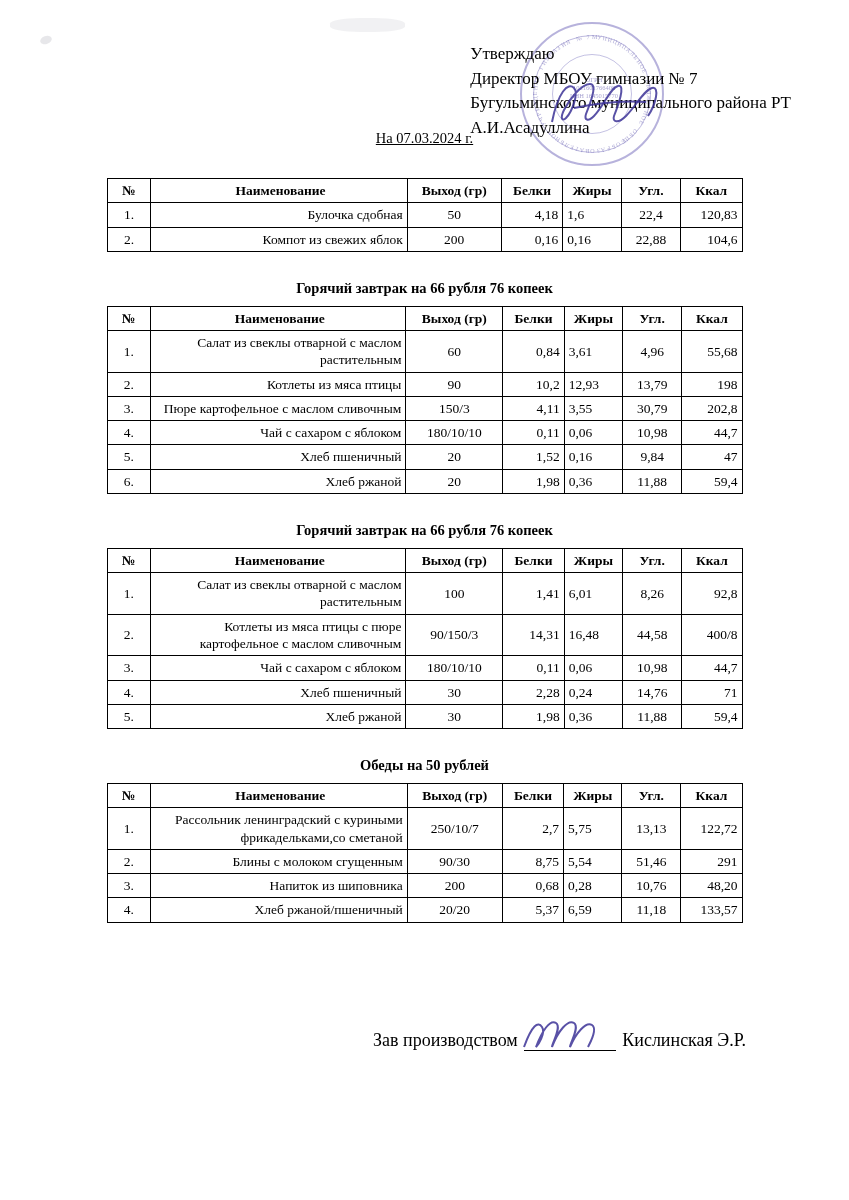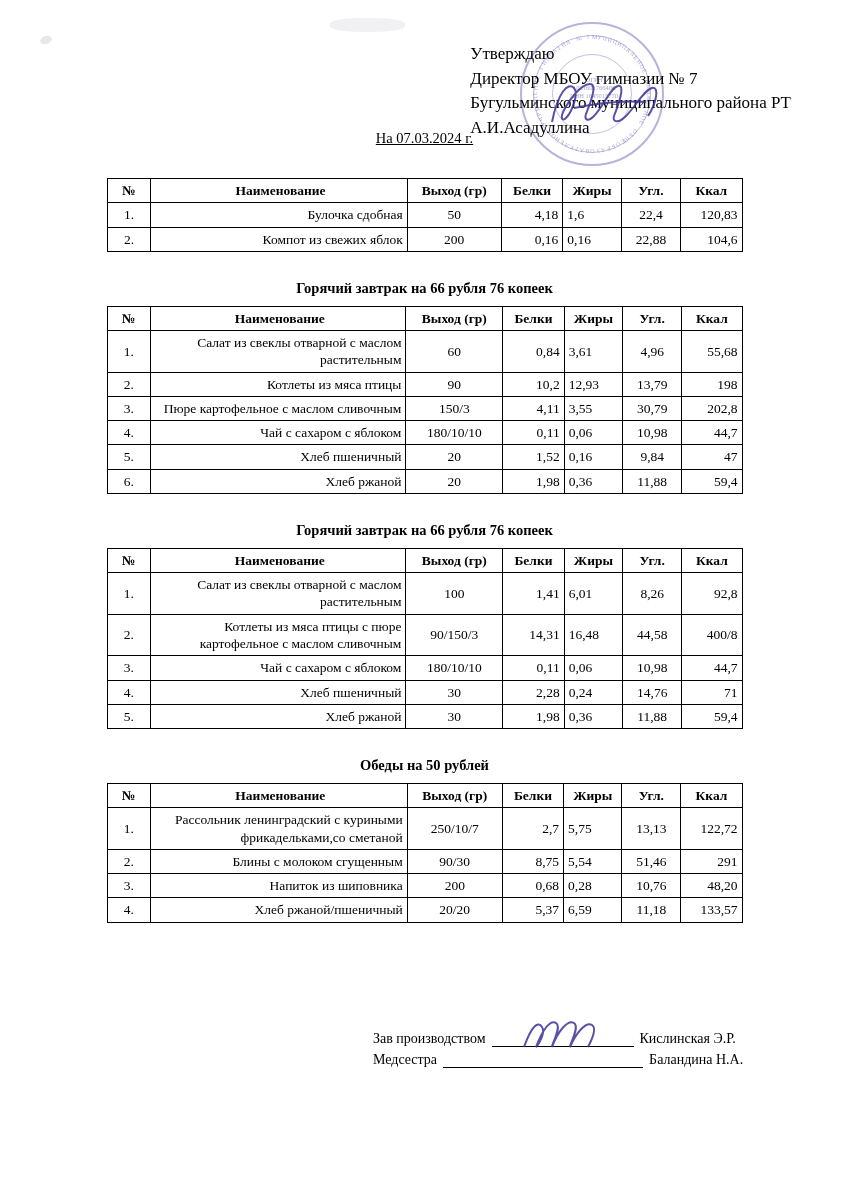--- a/index.html
+++ b/index.html
@@ -153,21 +153,21 @@
   .c-c     { width: 55px; text-align: center; }
   .c-k     { width: 56px; text-align: right; }
   .th-small { font-size: 12.5px; }
   .spacer-28 { height: 28px; }
 
   .footer {
     position: absolute;
     left: 0;
     top: 1030px;
     width: 746px;
-    font-size: 14px;
+    font-size: 18px;
   }
   .foot-row {
     display: flex;
     justify-content: flex-start;
     align-items: flex-end;
     margin-bottom: 4px;
     padding-left: 373px;
   }
   .foot-row .label { white-space: nowrap; }
   .foot-row .line {
@@ -530,20 +530,15 @@
   <svg class="signature-bottom" viewBox="0 0 90 34">
     <path class="sig-path" d="M4,30 C12,8 18,4 22,10 C26,16 18,28 16,30 C22,14 30,2 36,6 C42,10 32,26 32,30 C38,14 48,2 54,6 C60,10 50,26 50,30 C56,16 66,4 72,8 C78,12 70,26 68,30"></path>
   </svg>
 
   <div class="footer">
     <div class="foot-row r1">
       <span class="label">Зав производством</span>
       <span class="line"></span>
       <span class="name">Кислинская Э.Р.</span>
     </div>
-    <div class="foot-row r2">
-      <span class="label">Медсестра</span>
-      <span class="line"></span>
-      <span class="name">Баландина Н.А.</span>
-    </div>
   </div>
 
 </div>
 
 </body></html>

